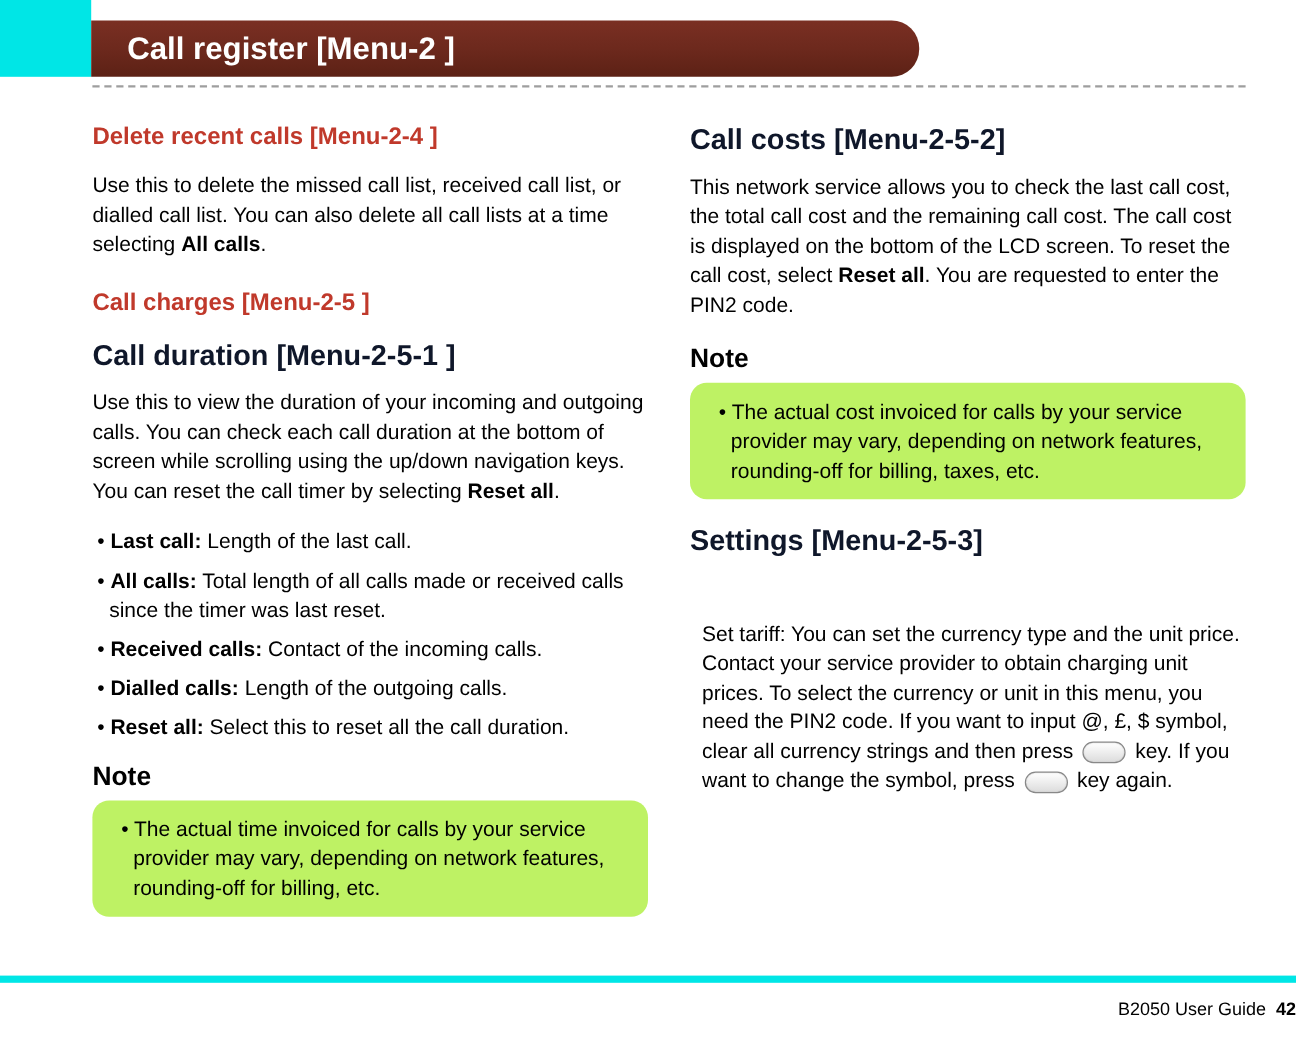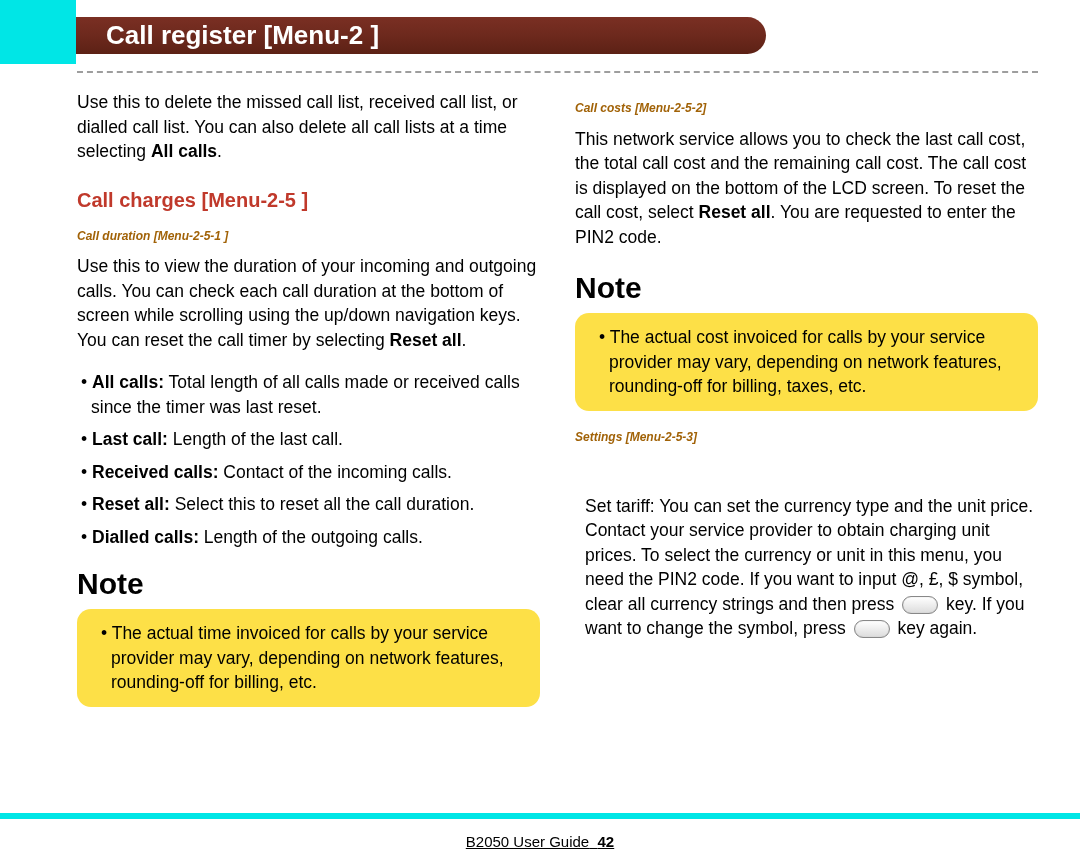--- a/index.html
+++ b/index.html
@@ -17,21 +17,21 @@
     top: 0;
     left: 0;
     background: #00e6e6;
     width: 76px;
     height: 64px;
   }
   .header-bar {
     position: absolute;
     top: 17px;
     left: 76px;
-    height: 37px;
+    height: 47px;
     width: 690px;
     background: linear-gradient(to bottom, #7a2f23 0%, #6d291d 50%, #5c2115 100%);
     border-top-right-radius: 23px;
     border-bottom-right-radius: 23px;
     display: flex;
     align-items: center;
     padding-left: 30px;
     box-sizing: border-box;
   }
   .header-bar span {
@@ -63,39 +63,38 @@
   }
   .h-red {
     color: #c0392b;
     font-weight: bold;
     font-size: 20px;
     margin-top: 22px;
     margin-bottom: 14px;
   }
   .h-red.first { margin-top: 10px; }
   .h-teal {
-    color: #a16207;
+    color: #0f172a;
     font-weight: bold;
-    font-size: 12px;
+    font-size: 24px;
     margin-top: 6px;
     margin-bottom: 10px;
-    font-style: italic;
   }
   .para { margin-bottom: 18px; }
   .bullets { margin-bottom: 14px; }
   .bullet { margin-bottom: 8px; padding-left: 14px; text-indent: -10px; }
   .bullet::before { content: "• "; }
   .note-title {
     font-weight: bold;
-    font-size: 30px;
+    font-size: 22px;
     margin-top: 10px;
     margin-bottom: 4px;
   }
   .note-box {
-    background: #fde047;
+    background: #bef264;
     border-radius: 14px;
     padding: 12px 16px 12px 20px;
     margin-bottom: 18px;
   }
   .note-box .bullet { margin-bottom: 0; }
   .settings-sub {
     font-weight: bold;
     padding-left: 10px;
     margin-bottom: 6px;
   }
@@ -117,56 +116,56 @@
     left: 0;
     right: 0;
     height: 6px;
     background: #00e6e6;
   }
   .footer {
     position: absolute;
     bottom: 14px;
     left: 0;
     right: 0;
-    text-align: center;
+    text-align: right;
     font-size: 15px;
-    text-decoration: underline;
   }
   .footer .pg { font-weight: bold; }
   b { font-weight: bold; }
 </style>
 </head>
 <body>
 
 <div class="top-accent"></div>
 <div class="header-bar">
   <span>Call register [Menu-2 ]</span>
 </div>
 <div class="dashed-line"></div>
 
 <div class="content">
   <div class="col">
 
+    <div class="h-red first">Delete recent calls [Menu-2-4 ]</div>
     <div class="para">
       <span>Use this to delete the missed call list, received call list, or dialled call list. You can also delete all call lists at a time selecting </span><b>All calls</b><span>.</span>
     </div>
 
     <div class="h-red">Call charges [Menu-2-5 ]</div>
 
     <div class="h-teal">Call duration [Menu-2-5-1 ]</div>
     <div class="para">
       <span>Use this to view the duration of your incoming and outgoing calls. You can check each call duration at the bottom of screen while scrolling using the up/down navigation keys. You can reset the call timer by selecting </span><b>Reset all</b><span>.</span>
     </div>
 
     <div class="bullets">
+      <div class="bullet"><b>Last call:</b><span> Length of the last call.</span></div>
       <div class="bullet"><b>All calls:</b><span> Total length of all calls made or received calls since the timer was last reset.</span></div>
-      <div class="bullet"><b>Last call:</b><span> Length of the last call.</span></div>
       <div class="bullet"><b>Received calls:</b><span> Contact of the incoming calls.</span></div>
+      <div class="bullet"><b>Dialled calls:</b><span> Length of the outgoing calls.</span></div>
       <div class="bullet"><b>Reset all:</b><span> Select this to reset all the call duration.</span></div>
-      <div class="bullet"><b>Dialled calls:</b><span> Length of the outgoing calls.</span></div>
     </div>
 
     <div class="note-title">Note</div>
     <div class="note-box">
       <div class="bullet">The actual time invoiced for calls by your service provider may vary, depending on network features, rounding-off for billing, etc.</div>
     </div>
   </div>
 
   <div class="col">
 

